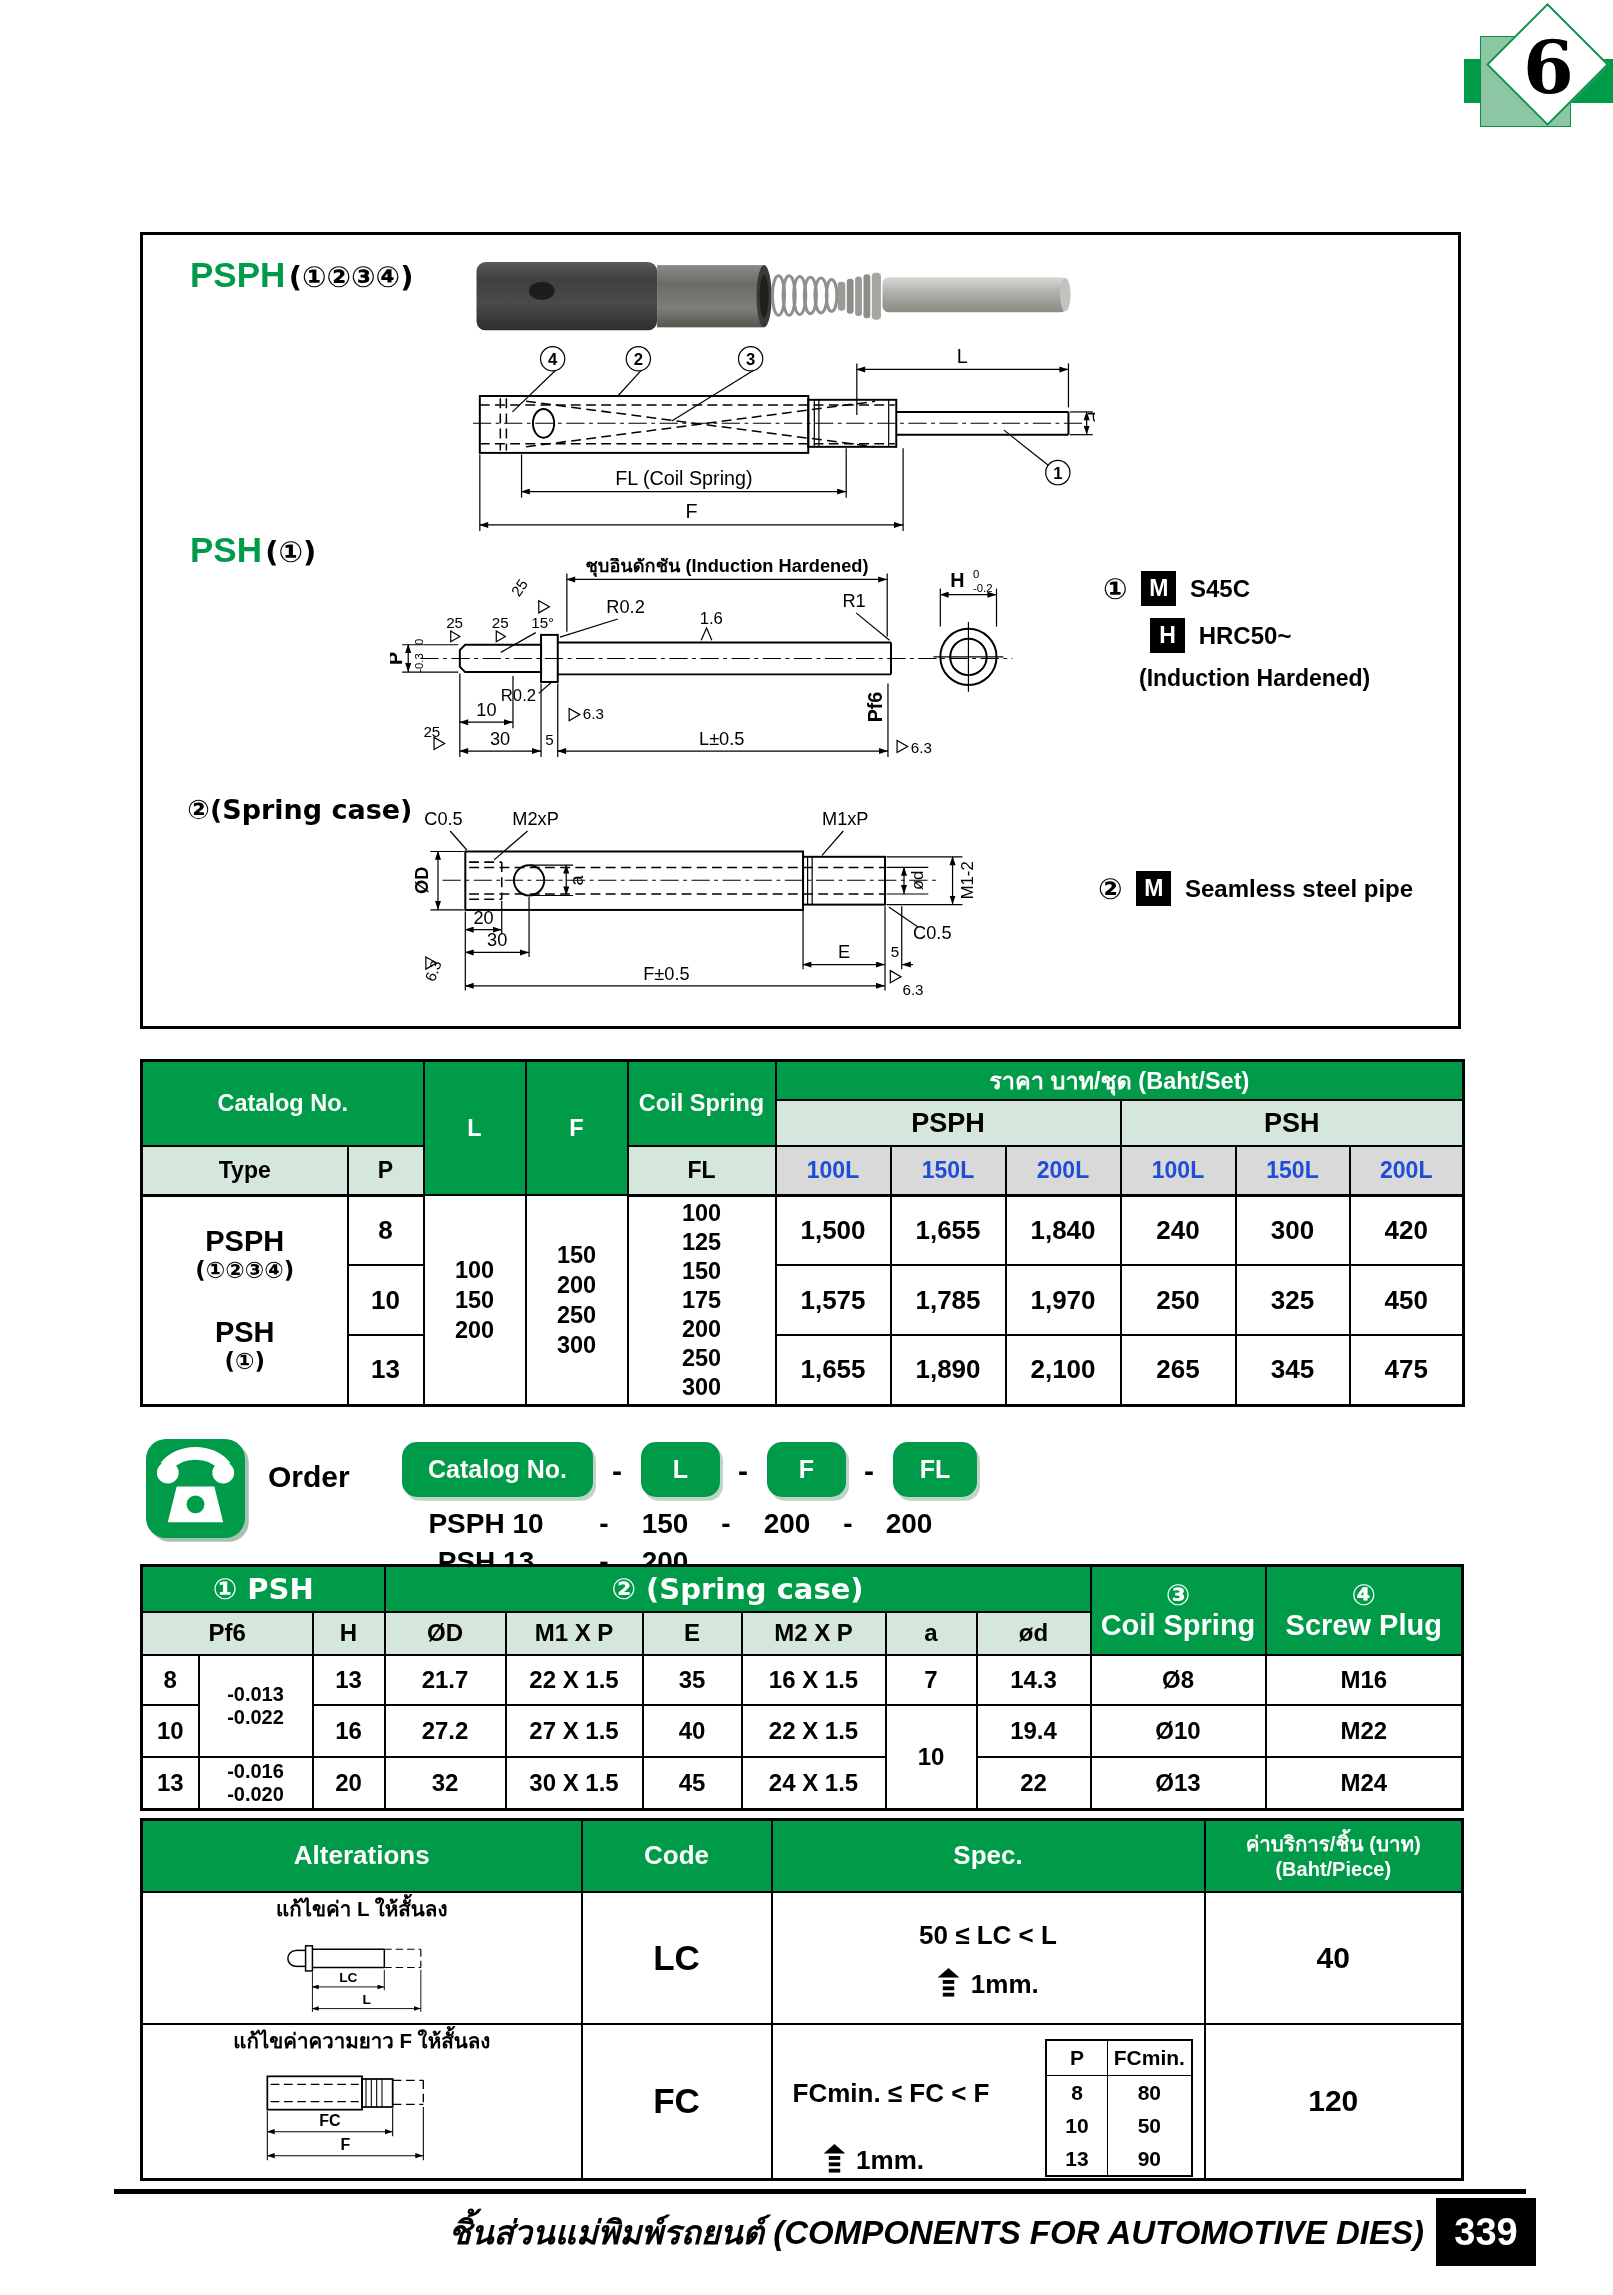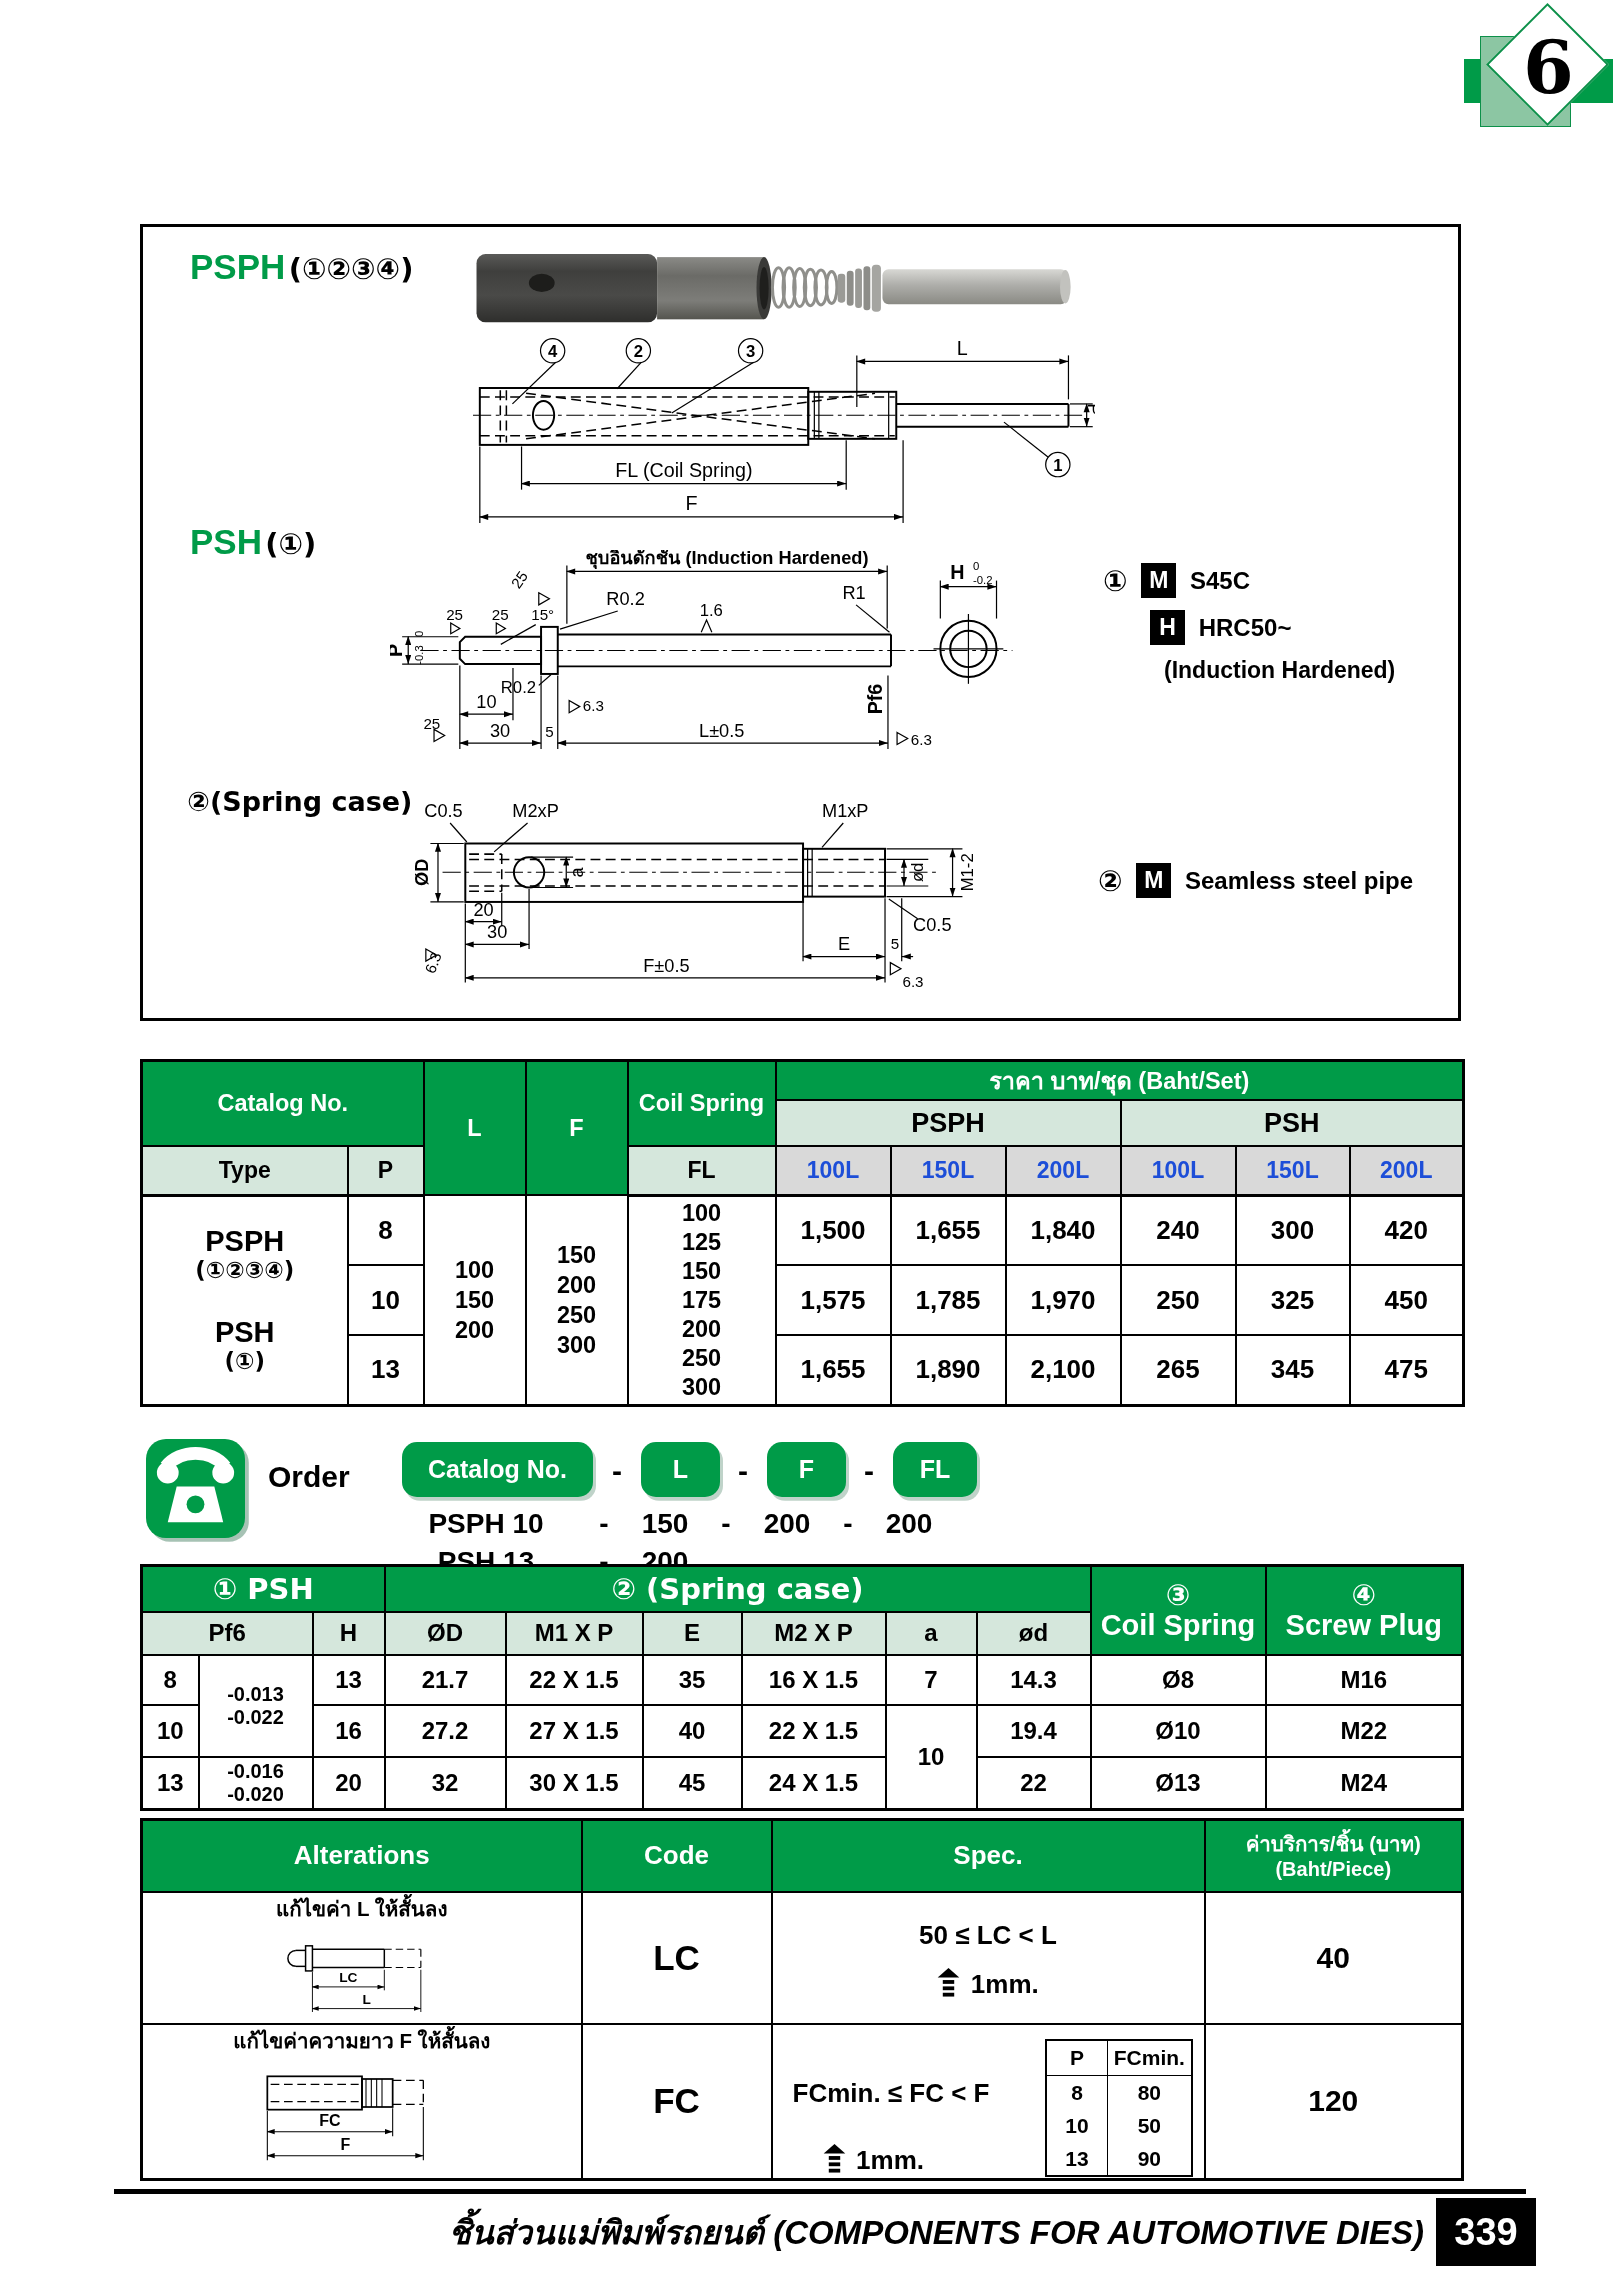--- a/index.html
+++ b/index.html
@@ -10,40 +10,40 @@
 
 .title-block{position:absolute;top:43px;right:184px;text-align:right}
 .title-thai{font-size:41px;font-weight:bold;line-height:1.05}
 .title-en{font-size:35px;font-weight:bold;letter-spacing:0.8px}
 .tab-bar{position:absolute;top:59px;right:0;width:150px;height:44px;background:#009b48}
 .tab-sq{position:absolute;top:36px;right:43px;width:91px;height:91px;background:#8cc6a3;border:1.5px solid #0c9049}
 .tab-diamond{position:absolute;top:21px;right:23px;width:87px;height:87px;background:#fff;border:2.3px solid #0c9049;transform:rotate(45deg)}
 .tab-num{position:absolute;top:32px;right:30px;width:71px;text-align:center;font-family:"DejaVu Serif",serif;font-size:73px;font-weight:bold;line-height:70px}
 
 
-.main-box{position:absolute;left:140px;top:224px;width:1321px;height:797px;border:3px solid #000;background:#fff}
+.main-box{position:absolute;left:140px;top:232px;width:1321px;height:797px;border:3px solid #000;background:#fff}
 .prod-label{position:absolute;font-weight:bold;white-space:nowrap}
 .prod-name{color:#009b48;font-size:35px;font-weight:bold}
 .prod-call{color:#000;font-size:29px;font-weight:bold}
 .case-lab{font-size:27px;font-weight:bold;color:#000}
 .drw{position:absolute}
 .drw text{fill:#000;font-family:"Liberation Sans",sans-serif}
 .oln{stroke:#000;stroke-width:2.6;fill:none}
 .dln{stroke:#000;stroke-width:1.6;fill:none}
 .hid{stroke:#000;stroke-width:2;fill:none;stroke-dasharray:13 7}
 .ctr{stroke:#000;stroke-width:1.4;fill:none;stroke-dasharray:24 6 5 6}
 .fin{stroke:#000;stroke-width:1.6;fill:none}
 .t15{font-size:15px}.t20{font-size:20px}
 .t22{font-size:22px}.t24{font-size:24px}.t26{font-size:26px}
 .tb{font-weight:bold}
 .mid{text-anchor:middle}
 .mat-block{position:absolute;left:960px;top:336px;font-size:24px;font-weight:bold}
 .mat-row{display:flex;align-items:center;gap:13.7px;margin-bottom:12px}
 .mat-ind{margin-left:47px}
-.mat-note{margin-left:61px;font-size:23px;font-weight:bold}
+.mat-note{margin-left:36px;font-size:23px;font-weight:bold}
 .msq{display:inline-flex;width:35px;height:35px;background:#000;color:#fff;align-items:center;justify-content:center;font-size:23px;font-weight:bold}
 .mcirc{font-size:29px;font-weight:bold}
 .mat-block2{position:absolute;left:955px;top:636px}
 
 
 table.tbl{position:absolute;border-collapse:collapse;table-layout:fixed;border:3.8px solid #000;background:#fff}
 .tbl td{border:2.3px solid #000;text-align:center;vertical-align:middle;padding:0;font-weight:bold;overflow:hidden}
 .green{background:#009b48;color:#fff}
 .lgreen{background:#d5e7dc;color:#000}
 .gray{background:#d9d9d9;color:#1d4ed8}

